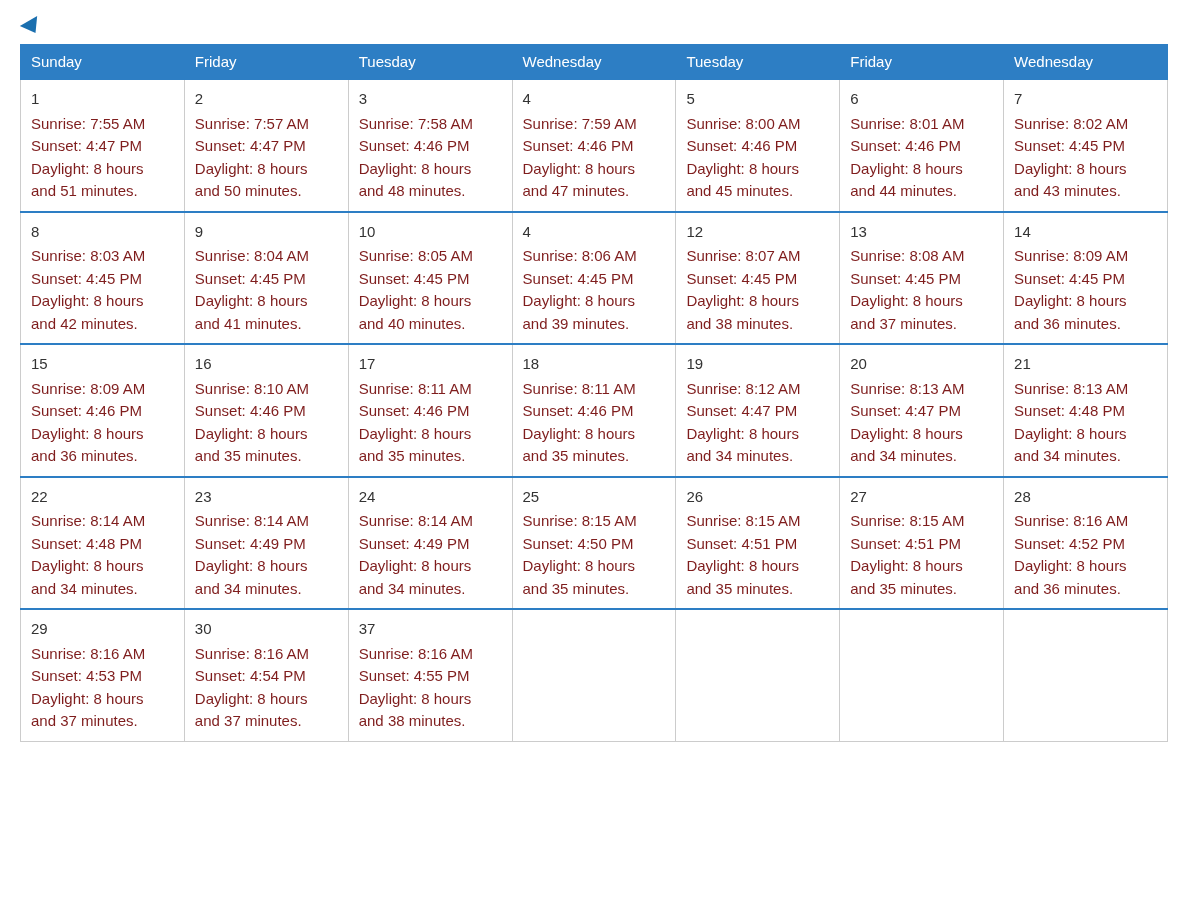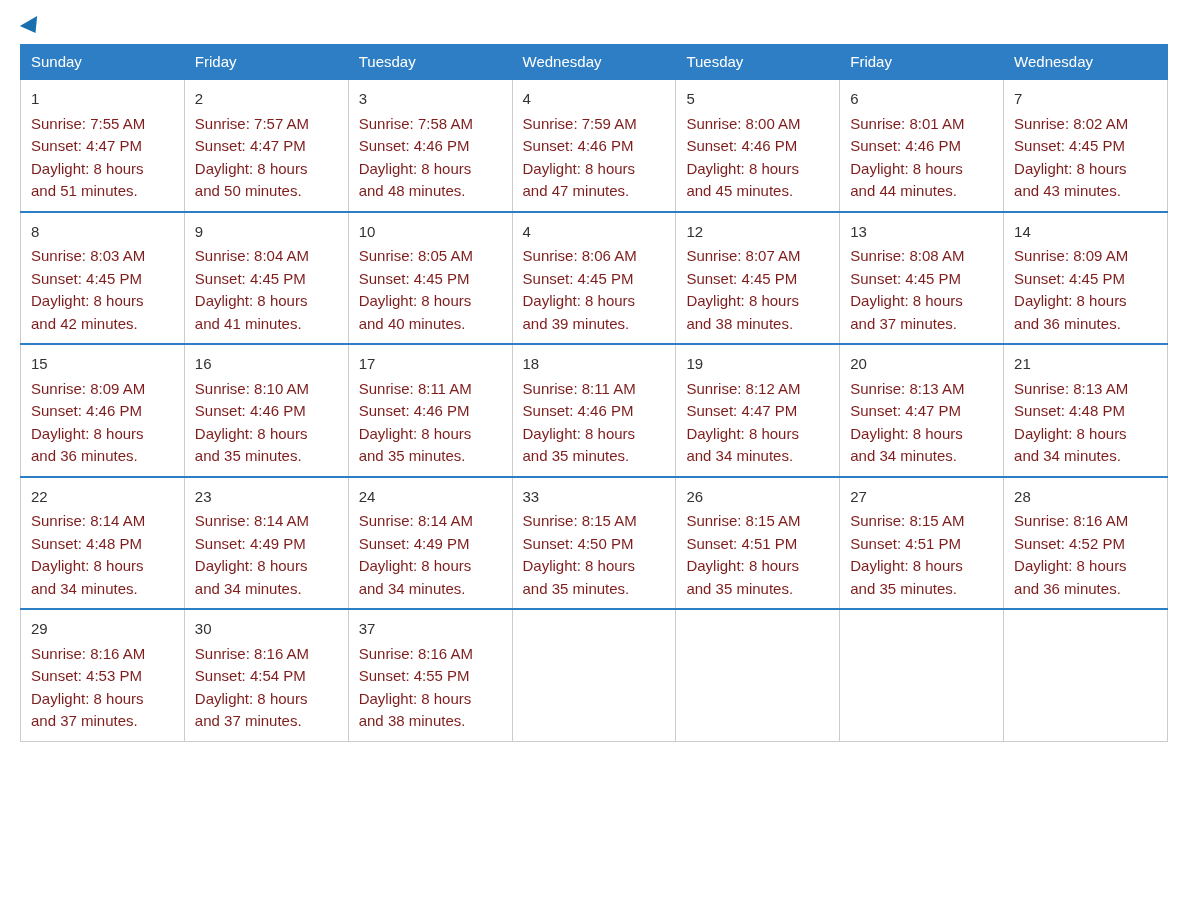--- a/index.html
+++ b/index.html
@@ -231,21 +231,21 @@
         </td>
         <td>
           <span class="day-num">23</span>
           <div class="day-info">Sunrise: 8:14 AM<br>Sunset: 4:49 PM<br>Daylight: 8 hours<br>and 34 minutes.</div>
         </td>
         <td>
           <span class="day-num">24</span>
           <div class="day-info">Sunrise: 8:14 AM<br>Sunset: 4:49 PM<br>Daylight: 8 hours<br>and 34 minutes.</div>
         </td>
         <td>
-          <span class="day-num">33</span>
+          <span class="day-num">25</span>
           <div class="day-info">Sunrise: 8:15 AM<br>Sunset: 4:50 PM<br>Daylight: 8 hours<br>and 35 minutes.</div>
         </td>
         <td>
           <span class="day-num">26</span>
           <div class="day-info">Sunrise: 8:15 AM<br>Sunset: 4:51 PM<br>Daylight: 8 hours<br>and 35 minutes.</div>
         </td>
         <td>
           <span class="day-num">27</span>
           <div class="day-info">Sunrise: 8:15 AM<br>Sunset: 4:51 PM<br>Daylight: 8 hours<br>and 35 minutes.</div>
         </td>

